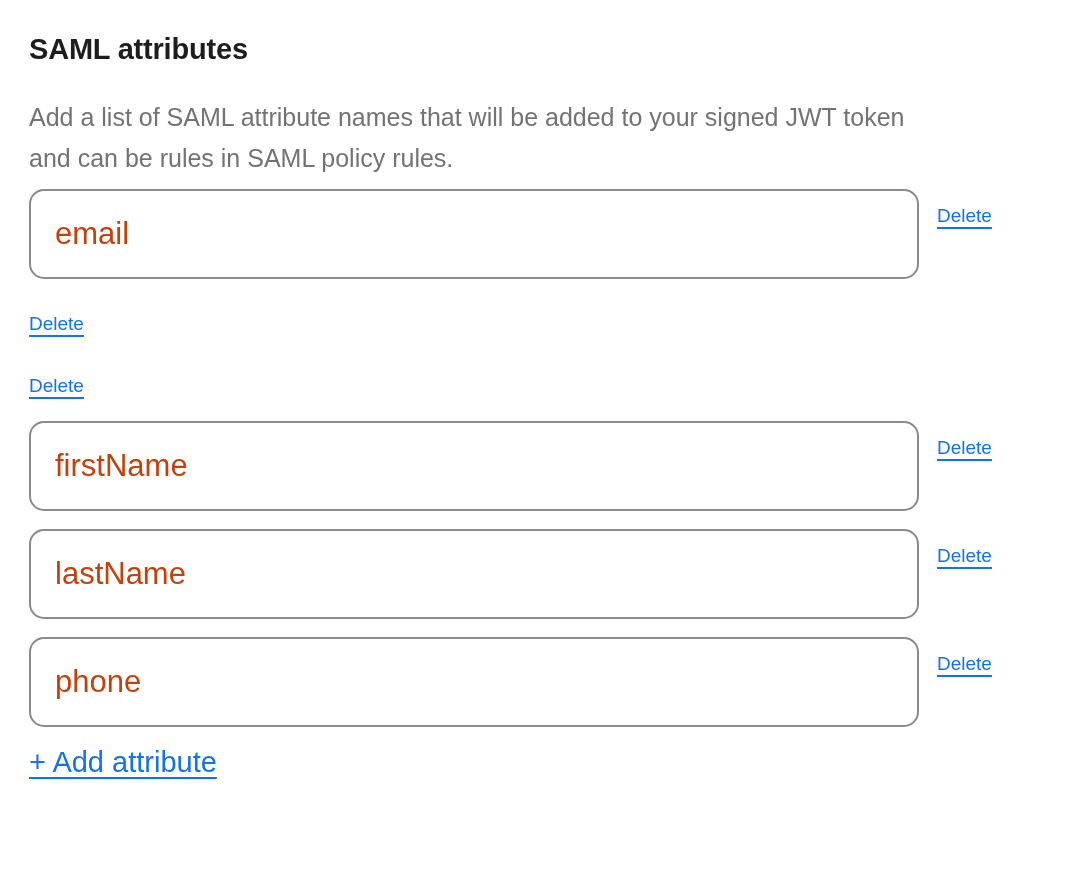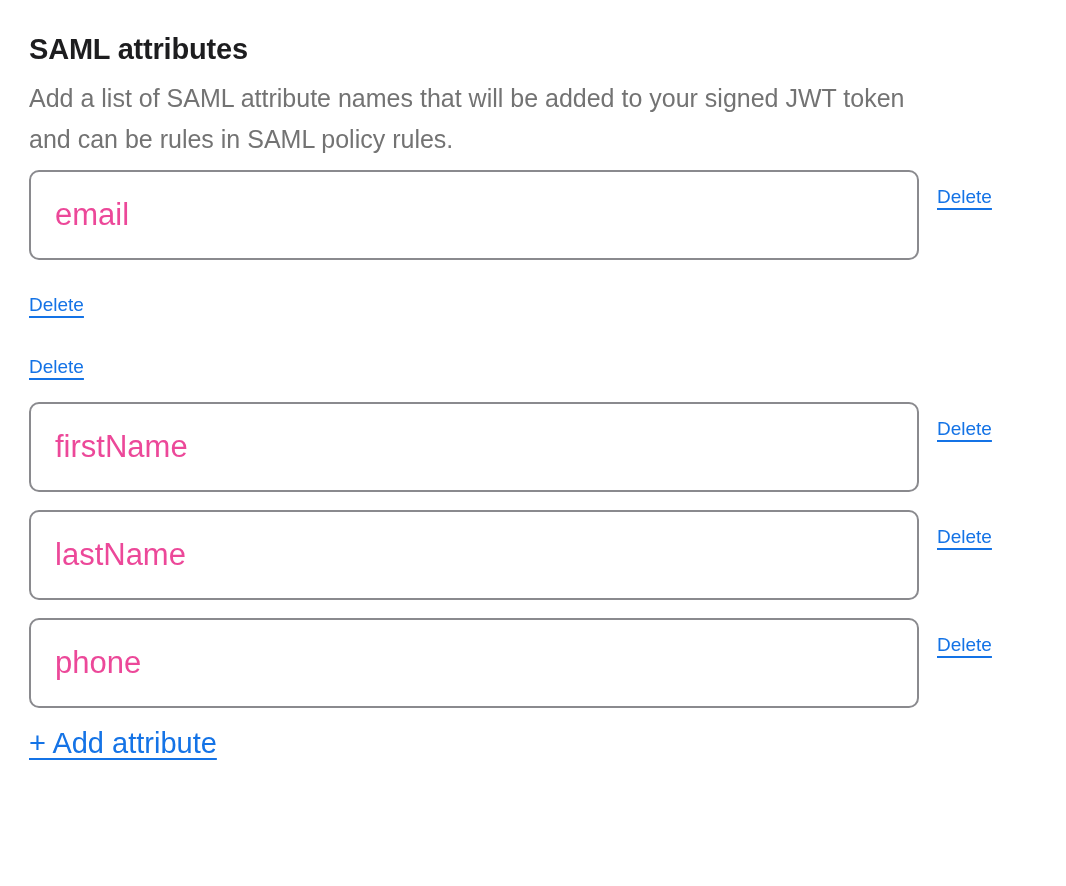--- a/index.html
+++ b/index.html
@@ -11,44 +11,44 @@
     font-family: "Liberation Sans", sans-serif;
     padding: 32px 40px 20px 29px;
     color: #1d1d1f;
   }
   .section-title {
     font-size: 29px;
     font-weight: 700;
     letter-spacing: -0.2px;
     color: #1d1d1f;
     line-height: 34px;
-    margin-bottom: 12px;
+    margin-bottom: 31px;
   }
   .section-description {
     font-size: 25px;
     color: #737373;
     line-height: 41px;
     margin-bottom: 10px;
   }
   .attr-row {
     display: flex;
     align-items: flex-start;
     gap: 18px;
     margin-bottom: 18px;
   }
   .attr-input {
     width: 890px;
     height: 90px;
     border: 2px solid #8a8a8e;
-    border-radius: 10px;
+    border-radius: 15px;
     background: #ffffff;
     padding: 0 24px;
     font-family: "Liberation Sans", sans-serif;
     font-size: 31px;
-    color: #ec4899;
+    color: #c2410c;
     outline: none;
   }
   a.link {
     color: #1473e6;
     text-decoration: underline;
     text-decoration-thickness: 2px;
     text-underline-offset: 5px;
     cursor: pointer;
   }
   .delete-link {

